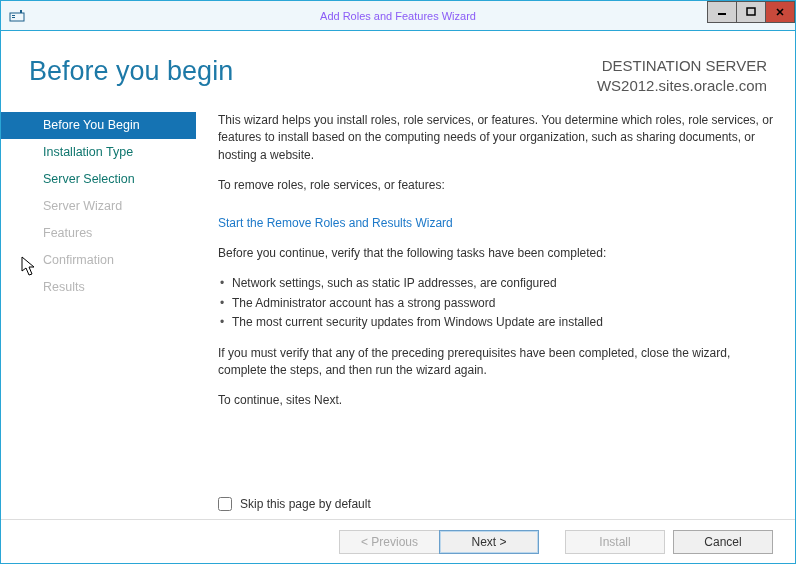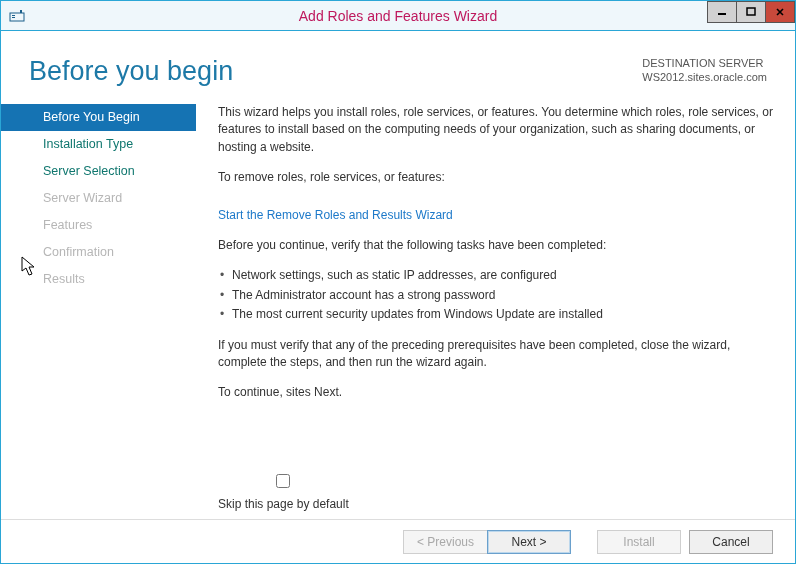--- a/index.html
+++ b/index.html
@@ -23,22 +23,22 @@
   .titlebar .sys-icon {
     width: 16px; height: 16px;
     margin-left: 8px;
     display: inline-flex; align-items: center; justify-content: center;
     color: #1a5f8a;
   }
   .titlebar .title {
     position: absolute;
     left: 50%;
     transform: translateX(-50%);
-    color: #be185d;
-    font-size: 14px;
+    color: #8b5cf6;
+    font-size: 11px;
   }
   .win-controls {
     position: absolute;
     right: 0; top: 0;
     display: flex;
     height: 22px;
   }
   .win-btn {
     width: 30px; height: 22px;
     border: 1px solid #555;
@@ -61,21 +61,22 @@
     padding: 25px 28px 12px 28px;
     align-items: flex-start;
   }
   .page-title {
     font-size: 27px;
     font-weight: 300;
     color: #1d79a7;
     flex: 1;
   }
   .dest {
-    font-size: 11px;
+    text-align: right;
+    font-size: 15px;
     color: #555;
     line-height: 1.3;
   }
   .dest .label { color: #555; }
   .dest .server { color: #555; }
   .body {
     display: flex;
     flex: 1;
     padding: 0 0 0 0;
     overflow: hidden;
@@ -124,42 +125,41 @@
     content: "•"; position: absolute; left: 0; top: 0; color: #555;
   }
   .skip-row {
     position: absolute;
     left: 22px;
     bottom: 6px;
     display: flex; align-items: center;
     gap: 8px;
     color: #333;
     font-size: 12px;
-    flex-direction: column;
   }
   .skip-row input[type=checkbox]{
     width:14px;height:14px;
   }
   .footer {
     height: 44px;
     border-top: 1px solid #ddd;
     display: flex;
     align-items: center;
     justify-content: flex-end;
     padding-right: 22px;
     gap: 8px;
     background: #fff;
   }
   .pair {
     display: flex;
     border: 0;
     margin-right: 18px;
   }
   .btn {
-    width: 84px;
+    width: 100px;
     height: 24px;
     font-size: 12px;
     background: #f0f0f0;
     border: 1px solid #a9a9a9;
     color: #333;
     cursor: pointer;
     font-family: inherit;
   }
   .btn:disabled {
     color: #a9a9a9;

